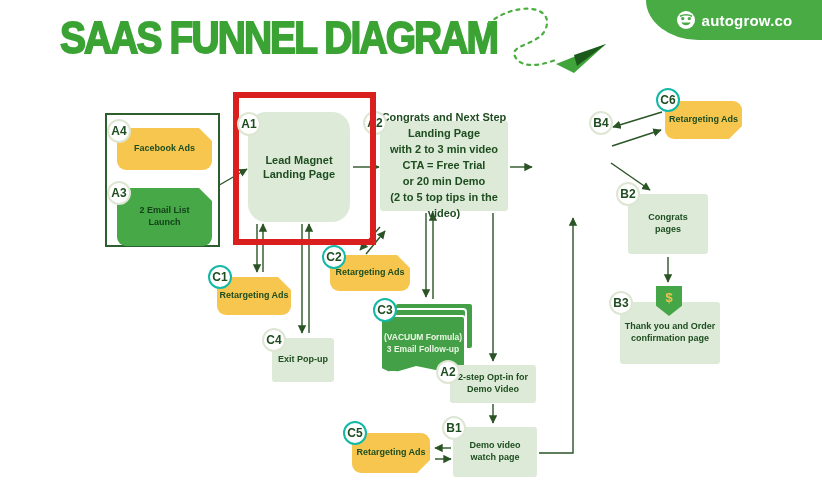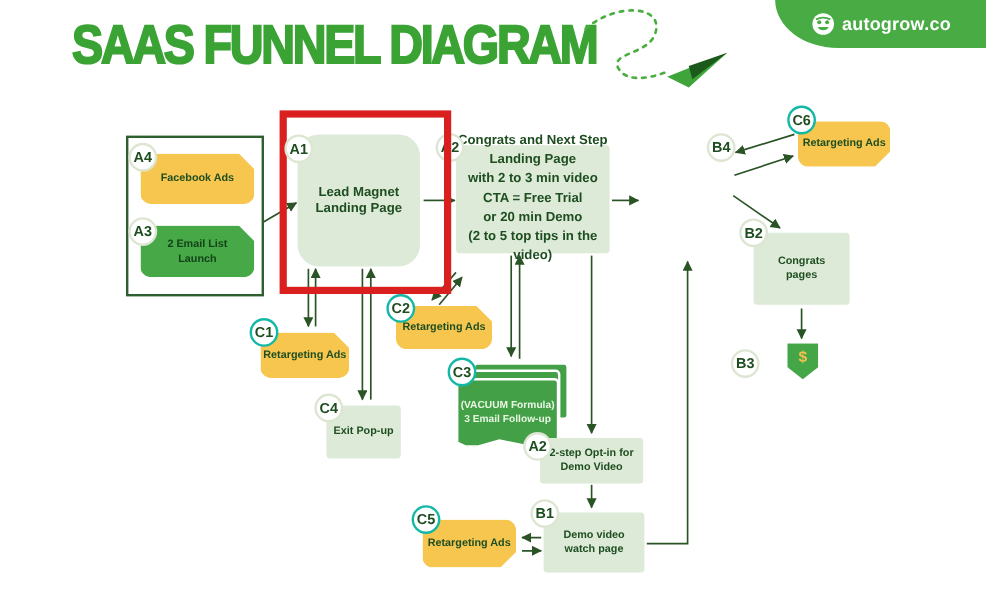--- a/index.html
+++ b/index.html
@@ -98,21 +98,21 @@
       <line x1="493" y1="404" x2="493" y2="423" marker-end="url(#ah)"></line>
       <line x1="451" y1="448" x2="435" y2="448" marker-end="url(#ah)"></line>
       <line x1="435" y1="459" x2="451" y2="459" marker-end="url(#ah)"></line>
       <polyline points="539,453 573,453 573,218" marker-end="url(#ah)"></polyline>
     </g>
   </svg>
 
   <div class="container-box"></div>
   <div class="node yellow fold-tr" style="left:117px;top:128px;width:95px;height:42px;">
     <span>Facebook Ads</span></div>
-  <div class="node green fold-tr" style="left:117px;top:188px;width:95px;height:43px;">
+  <div class="node green fold-tr" style="left:117px;top:188px;width:95px;height:58px;">
     <span>2 Email List
 Launch</span></div>
   <div class="badge ab" style="left:107px;top:119px;">A4</div>
   <div class="badge ab" style="left:107px;top:181px;">A3</div>
 
   <div class="red-frame"></div>
   <div class="node pale a1" style="left:248px;top:112px;width:102px;height:110px;">
     <span>Lead Magnet
 Landing Page</span></div>
   <div class="badge ab" style="left:237px;top:112px;">A1</div>
@@ -130,20 +130,23 @@
 
   <div class="node yellow fold-br" style="left:665px;top:101px;width:77px;height:38px;">
     <span>Retargeting Ads</span></div>
   <div class="badge c" style="left:656px;top:88px;">C6</div>
 
   <div class="node pale" style="left:628px;top:194px;width:80px;height:60px;">
     <span>Congrats
 pages</span></div>
   <div class="badge ab" style="left:616px;top:182px;">B2</div>
 
+  <div class="node pale" style="left:620px;top:302px;width:100px;height:62px;">
+    <span>Thank you and Order
+confirmation page</span></div>
   <div class="dollar">$</div>
   <div class="badge ab" style="left:609px;top:291px;">B3</div>
 
   <div class="node yellow fold-tr" style="left:217px;top:277px;width:74px;height:38px;">
     <span>Retargeting Ads</span></div>
   <div class="badge c" style="left:208px;top:265px;">C1</div>
 
   <div class="node yellow fold-tr" style="left:330px;top:255px;width:80px;height:36px;">
     <span>Retargeting Ads</span></div>
   <div class="badge c" style="left:322px;top:245px;">C2</div>

